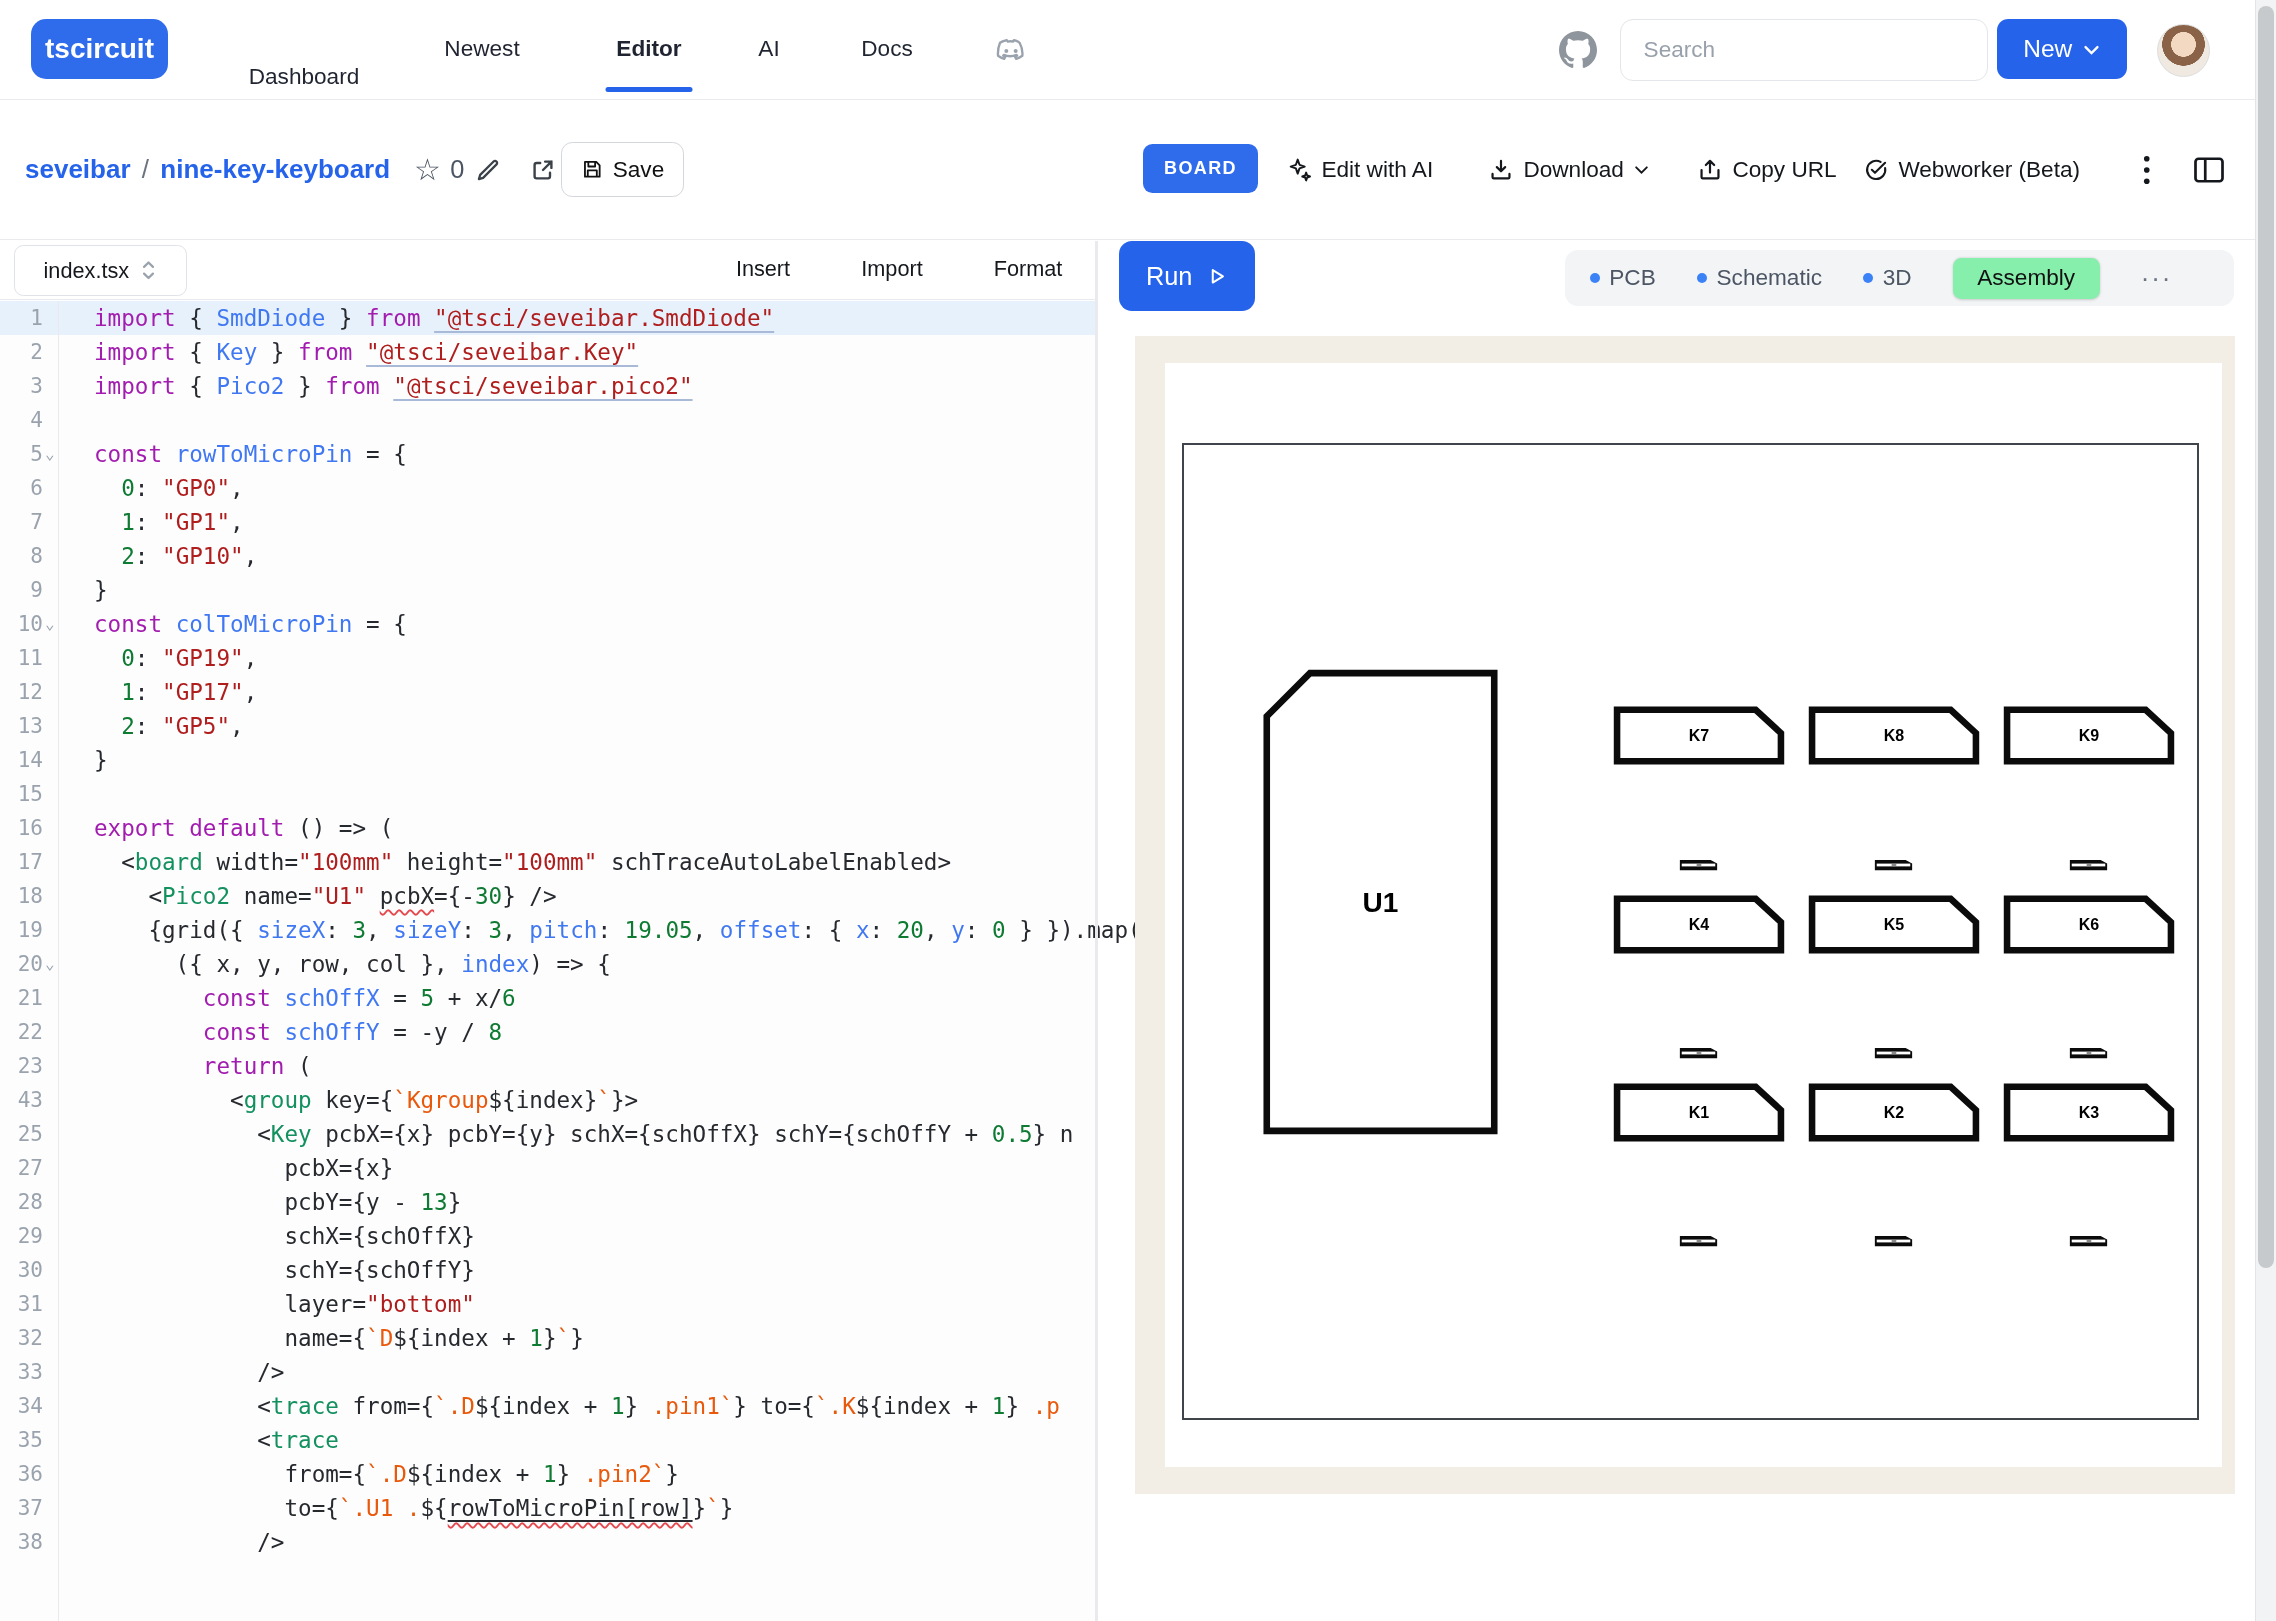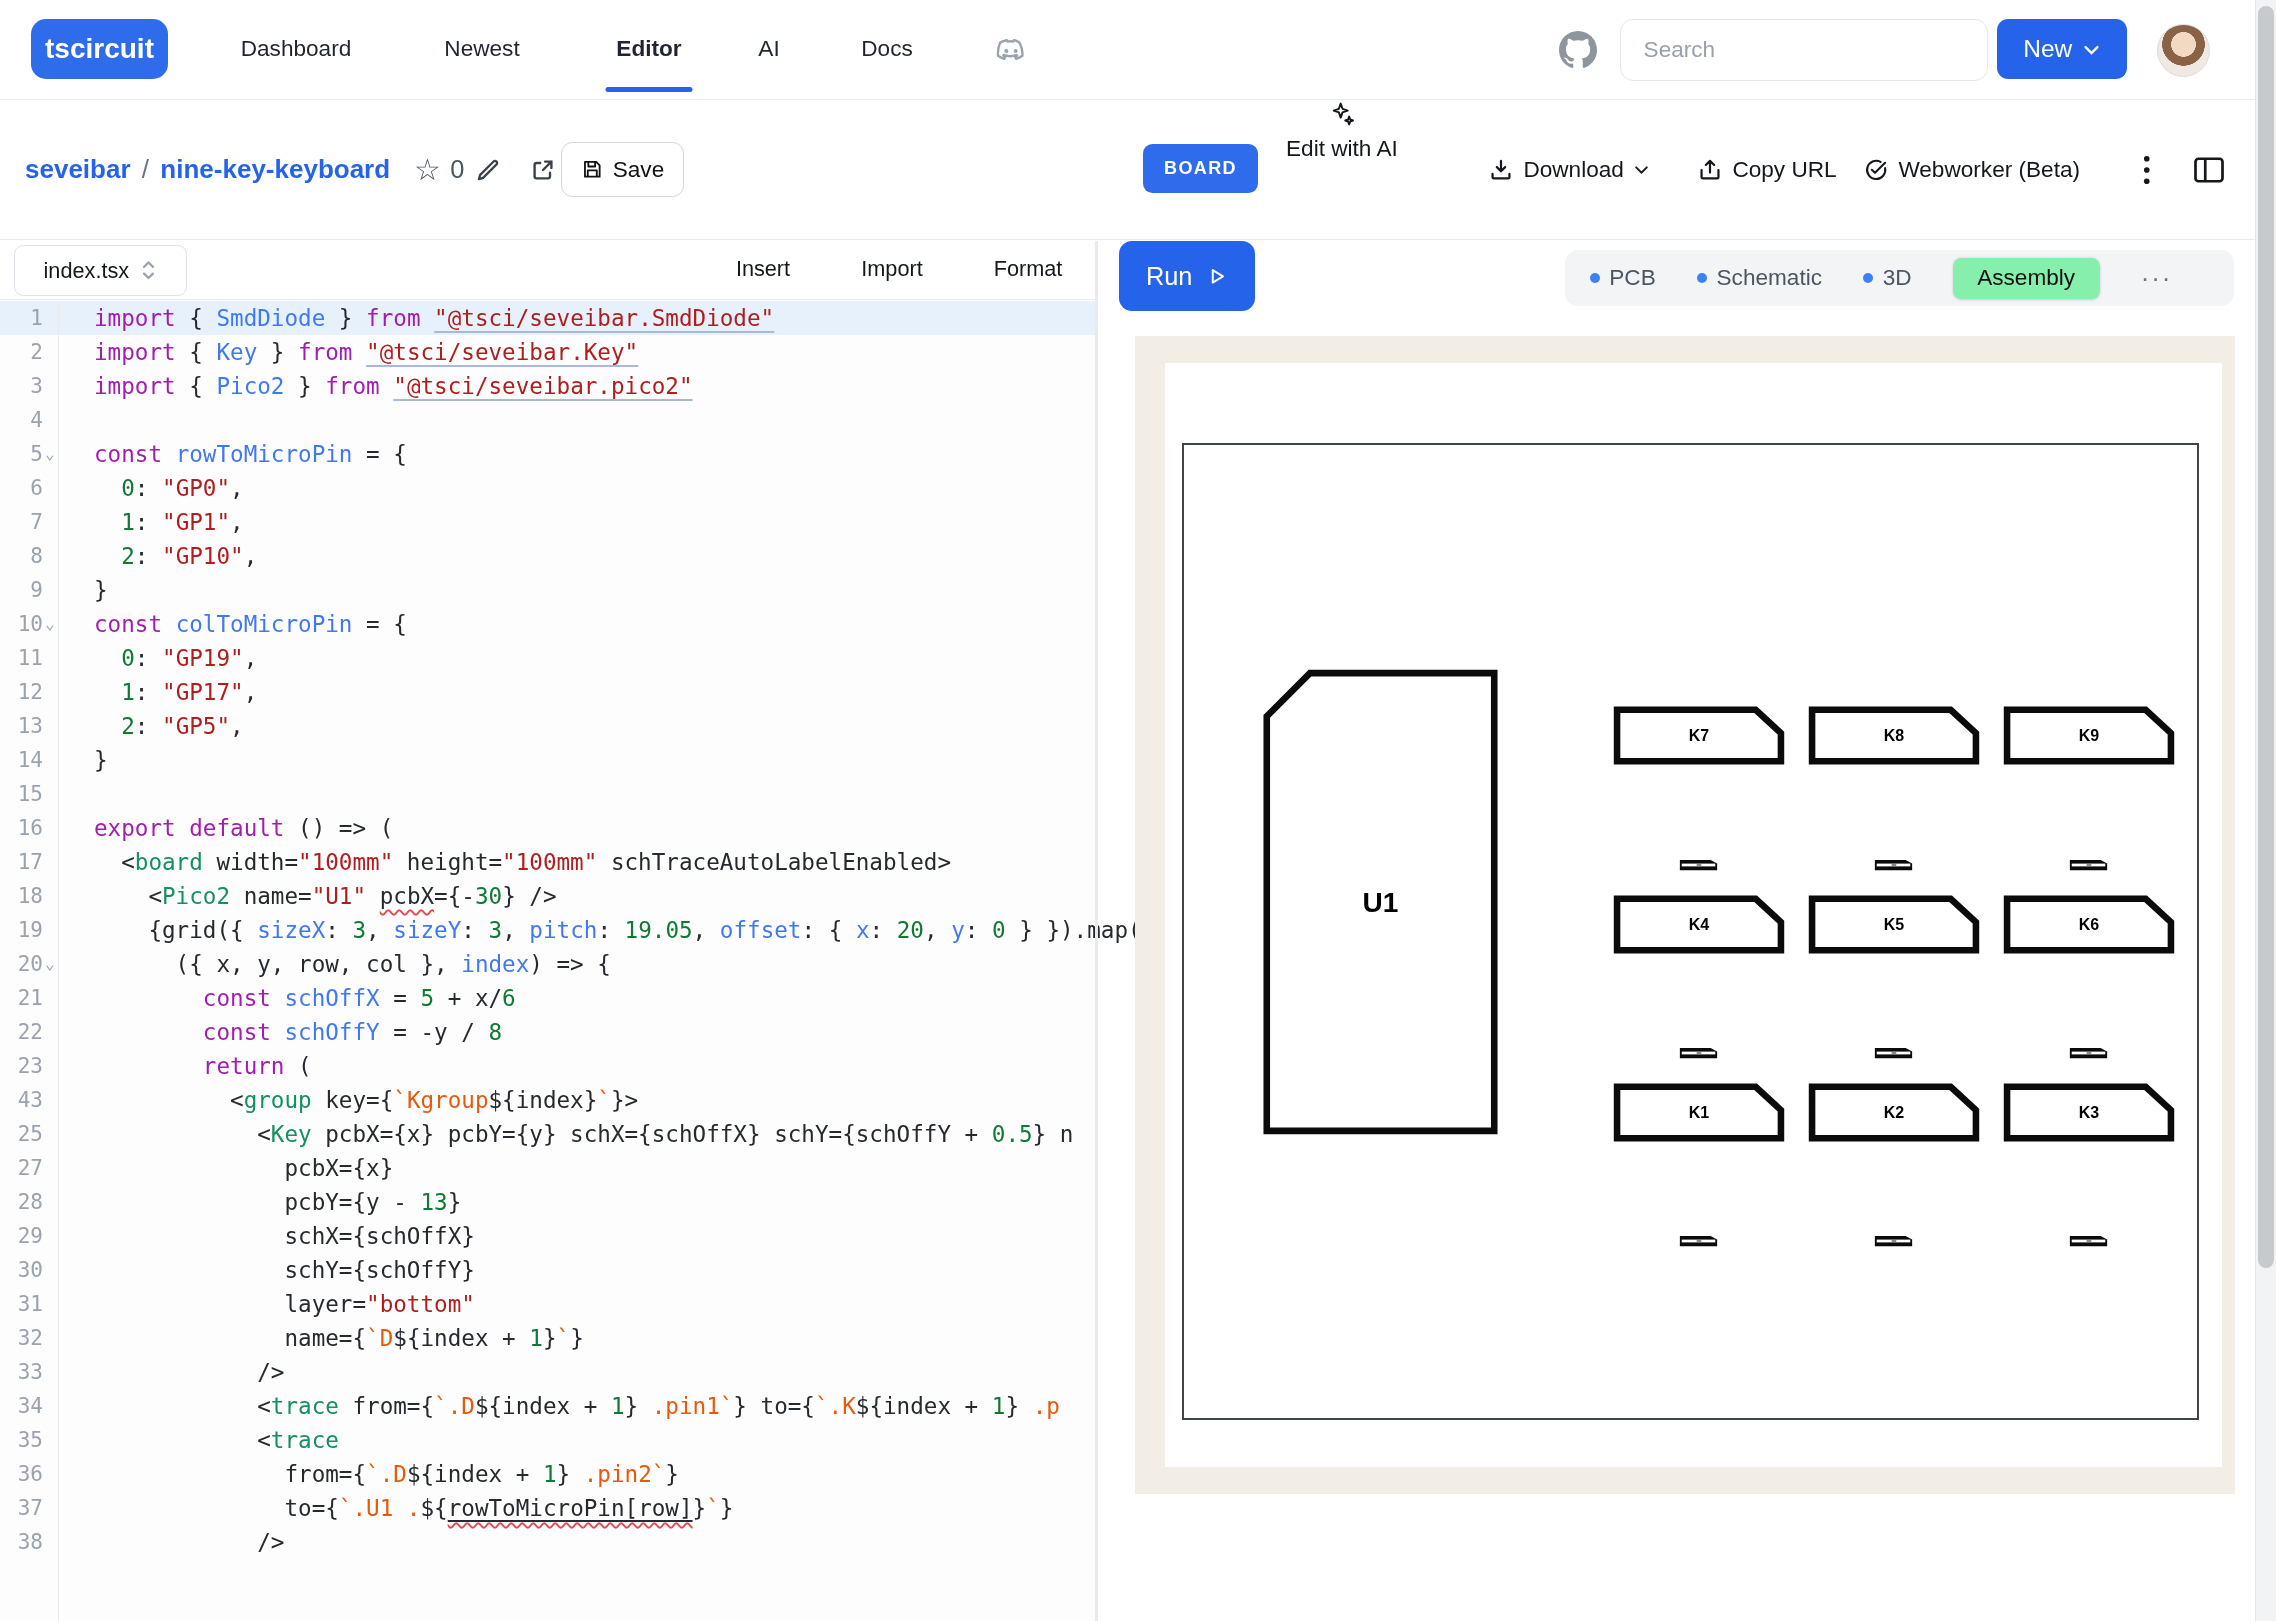--- a/index.html
+++ b/index.html
@@ -80,21 +80,21 @@
   svg{display:block;}
 </style>
 </head>
 <body>
 
 <div class="stage">
 
   <div class="abs nav">
     <div class="abs flex brand">tscircuit</div>
     <div id="nav-items">
-        <div class="abs flex navitem" style="left: 296px;">Dashboard</div>
+        <div class="abs flex navitem" style="left: 304px; margin-top: 28px;">Dashboard</div>
         <div class="abs flex navitem" style="left: 482px;">Newest</div>
         <div class="abs flex navitem active" style="left: 649px;">Editor</div>
         <div class="abs nav-underline" style="left: 649px; width: 87px;"></div>
         <div class="abs flex navitem" style="left: 769px;">AI</div>
         <div class="abs flex navitem" style="left: 887px;">Docs</div>
         <div class="abs flex icon-btn" style="left: 989px; top: 28px; width: 43px; height: 43px;">
           <svg width="36" height="36" viewBox="0 0 20 20">
             <path d="M7.2 4.6c-1.4.3-2.5.8-3.3 1.4-1 2.4-1.3 4.8-1.1 7.2 1.1.8 2.3 1.4 3.4 1.7l.7-1.2c-.4-.2-.8-.4-1.2-.6l.3-.4c2.3 1 4.8 1 7.1 0l.3.4c-.4.2-.8.4-1.2.6l.7 1.2c1.1-.3 2.3-.9 3.4-1.7.3-2.7-.4-5.1-1.5-7.2-.8-.7-1.9-1.2-3.2-1.5l-.4.8c-1-.2-2-.2-3.1 0l-.4-.7z" fill="none" stroke="#9aa3ad" stroke-width="1.3" stroke-linejoin="round"></path>
             <circle cx="7.4" cy="10.6" r="1.1" fill="#9aa3ad"></circle>
             <circle cx="12.6" cy="10.6" r="1.1" fill="#9aa3ad"></circle>
@@ -142,21 +142,21 @@
   <div class="abs flex savebtn">
     <svg width="22.6" height="22.6" viewBox="0 0 20 20">
         <g fill="none" stroke="#111" stroke-width="1.6" stroke-linejoin="round">
           <path d="M3.5 3.5h10l3 3v10h-13z"></path>
           <path d="M6.5 3.5v4h6v-4M6 16v-5h8v5"></path>
         </g>
       </svg>
     <span>Save</span>
   </div>
   <div class="abs flex badge">BOARD</div>
-  <div class="abs flex action" style="left:1286px;flex-direction:column;">
+  <div class="abs flex action" style="left:1286px;">
     <svg width="26" height="26" viewBox="0 0 20 20">
         <path d="M9 2l1.4 4 4 1.4-4 1.4L9 12.8 7.6 8.8l-4-1.4 4-1.4L9 2z M15.5 12l.8 2.2 2.2.8-2.2.8-.8 2.2-.8-2.2-2.2-.8 2.2-.8.8-2.2z" fill="none" stroke="#14171c" stroke-width="1.5" stroke-linejoin="round"></path>
       </svg>
     <span>Edit with AI</span>
   </div>
   <div class="abs flex action" style="left:1488px;">
     <svg width="26" height="26" viewBox="0 0 20 20">
         <g fill="none" stroke="#14171c" stroke-width="1.7" stroke-linecap="round" stroke-linejoin="round">
           <path d="M10 3v8m0 0l-3.2-3.2M10 11l3.2-3.2"></path>
           <path d="M3.5 13v2.5a1 1 0 0 0 1 1h11a1 1 0 0 0 1-1V13"></path>

